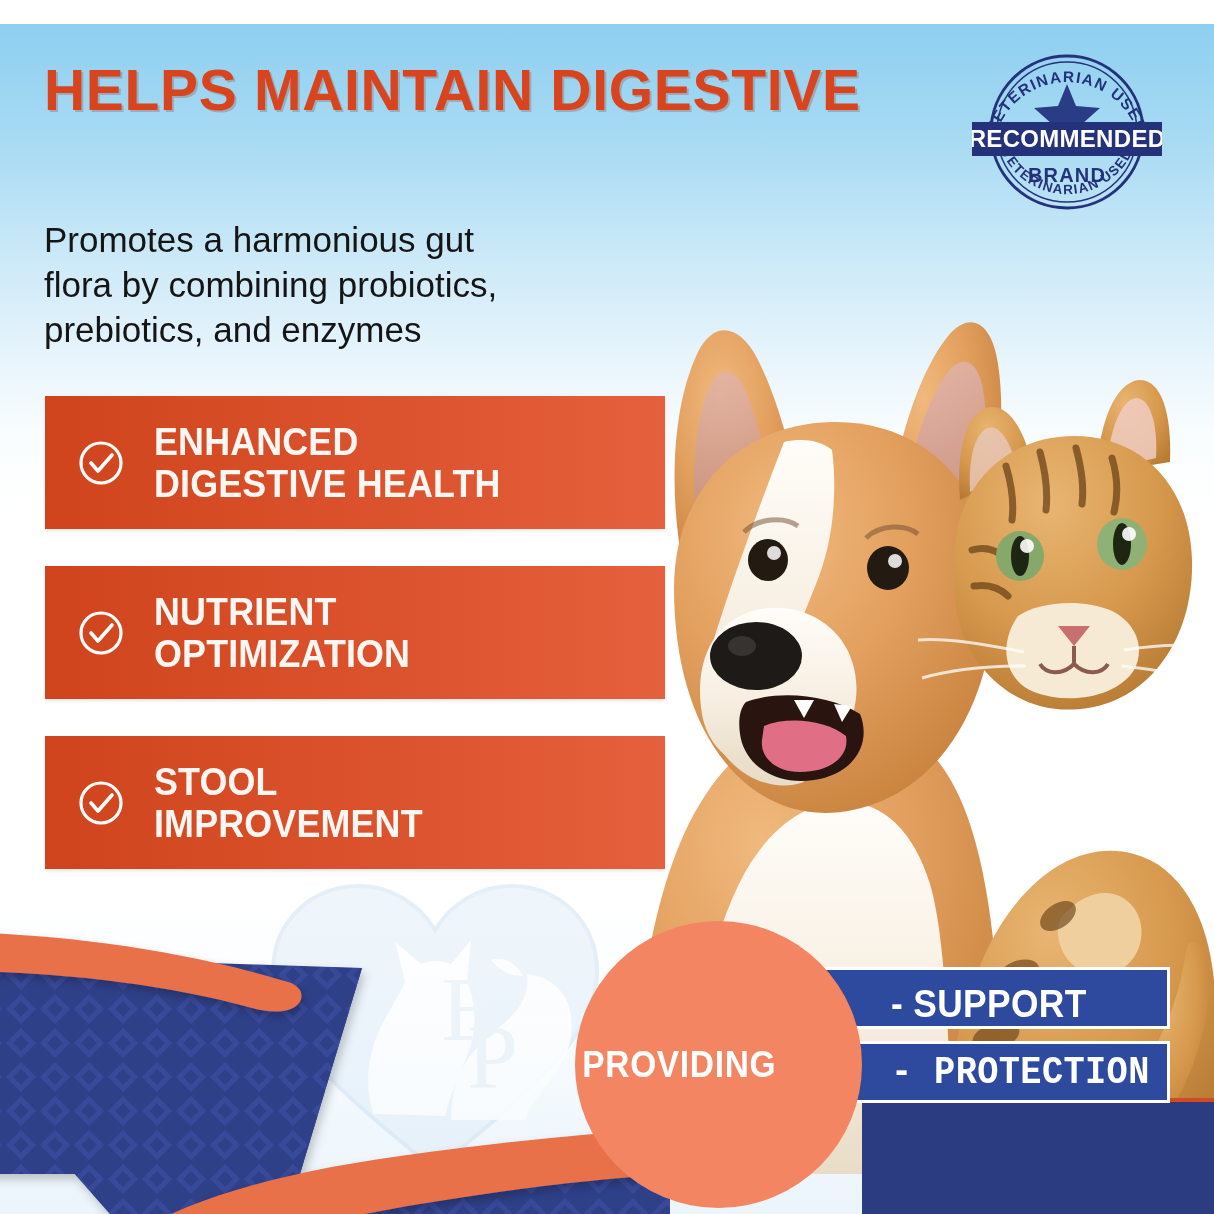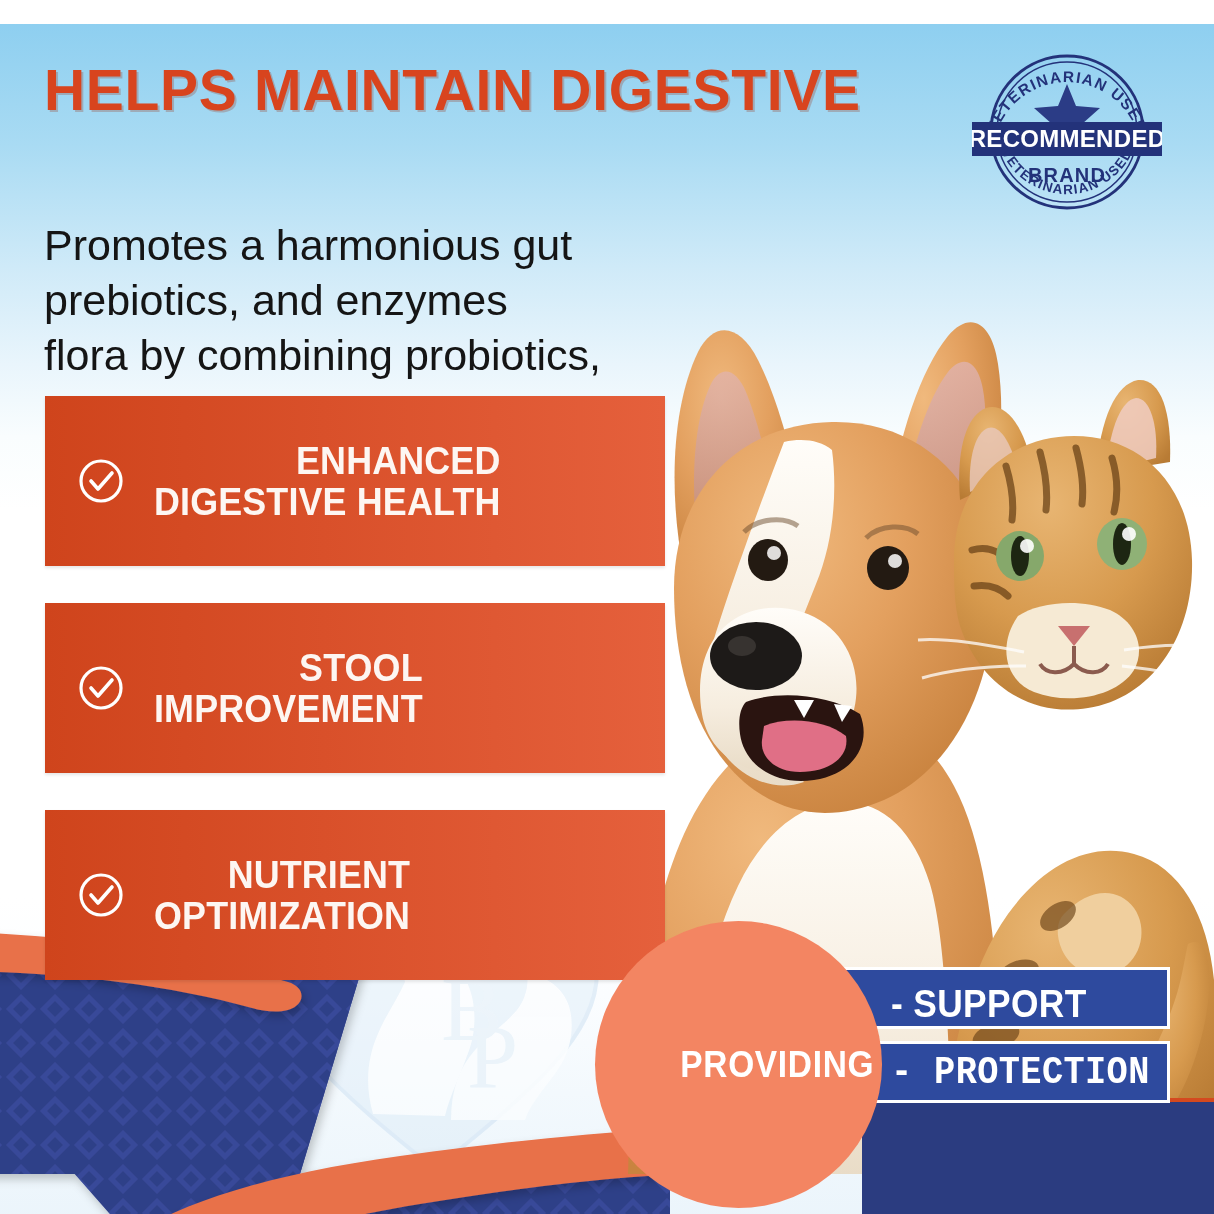--- a/index.html
+++ b/index.html
@@ -81,21 +81,21 @@
     text-shadow:2px 2px 0 rgba(150,40,10,.25);
     z-index:8;
   }
   .headline div{ white-space:nowrap; }
 
   
   .subtitle{
     position:absolute;
     left:44px; top:194px;
     width:560px;
-    font-size:43px;
+    font-size:35px;
     line-height:1.28;
     font-weight:500;
     color:#151515;
     z-index:8;
   }
 
   
   .badge{
     position:absolute;
     left:972px; top:24px;
@@ -105,27 +105,26 @@
 
   
   .bars{
     position:absolute;
     left:45px; top:372px;
     width:620px;
     z-index:6;
   }
   .bar{
     position:relative;
-    height:170px;
+    height:133px;
     margin-bottom:37px;
     background:linear-gradient(to right,#cf441c 0%,#d9502a 45%,#e5603c 100%);
     display:flex;
     align-items:center;
     box-shadow:0 2px 3px rgba(0,0,0,.10);
-    text-align:right;
   }
   .bar .check{
     flex:0 0 auto;
     margin-left:32px;
     width:48px; height:48px;
   }
   .bar .blabel{
     margin-left:29px;
     color:#fdf6f2;
     font-size:39px;
@@ -135,27 +134,27 @@
     text-transform:uppercase;
     font-stretch:condensed;
     transform:scaleX(.92);
     transform-origin:left center;
     white-space:nowrap;
   }
 
   
   .providing{
     position:absolute;
-    left:595px; top:897px;
+    left:575px; top:897px;
     width:287px; height:287px;
     border-radius:50%;
     background:#f38562;
     display:flex;
     align-items:center;
-    justify-content:flex-end;
+    justify-content:flex-start;
     z-index:12;
   }
   .providing span{
     color:#ffffff;
     font-size:36px;
     font-weight:900;
     letter-spacing:.02em;
     text-transform:uppercase;
     font-stretch:condensed;
     transform:scaleX(.93);
@@ -394,22 +393,22 @@
 
   <div class="navy-panel-line"></div>
   <div class="navy-panel"></div>
 
   <div class="headline">
     <div>HELPS MAINTAIN DIGESTIVE</div>
   </div>
 
   <div class="subtitle">
     <div>Promotes a harmonious gut</div>
+    <div>flora by combining probiotics,</div>
     <div>prebiotics, and enzymes</div>
-    <div>flora by combining probiotics,</div>
   </div>
 
   <svg class="badge" viewBox="0 0 190 166">
     <defs>
       <path id="arcTop" d="M 22 96 A 74 74 0 0 1 168 96"></path>
       <path id="arcBottom" d="M 24 86 A 72 72 0 0 0 166 86"></path>
     </defs>
 
     <circle cx="95" cy="84" r="76" fill="none" stroke="#23327a" stroke-width="3"></circle>
     <circle cx="95" cy="84" r="70" fill="none" stroke="#23327a" stroke-width="1.5"></circle>
@@ -442,33 +441,33 @@
         <div>DIGESTIVE HEALTH</div>
       </div>
     </div>
 
     <div class="bar">
       <svg class="check" viewBox="0 0 48 48">
         <circle cx="24" cy="24" r="20" fill="none" stroke="#ffffff" stroke-width="3.2"></circle>
         <path d="M14 24 L21 32 L35 16" fill="none" stroke="#ffffff" stroke-width="3.6" stroke-linecap="round" stroke-linejoin="round"></path>
       </svg>
       <div class="blabel">
-        <div>STOOL</div>
-        <div>IMPROVEMENT</div>
+        <div>NUTRIENT</div>
+        <div>OPTIMIZATION</div>
       </div>
     </div>
 
     <div class="bar">
       <svg class="check" viewBox="0 0 48 48">
         <circle cx="24" cy="24" r="20" fill="none" stroke="#ffffff" stroke-width="3.2"></circle>
         <path d="M14 24 L21 32 L35 16" fill="none" stroke="#ffffff" stroke-width="3.6" stroke-linecap="round" stroke-linejoin="round"></path>
       </svg>
       <div class="blabel">
-        <div>NUTRIENT</div>
-        <div>OPTIMIZATION</div>
+        <div>STOOL</div>
+        <div>IMPROVEMENT</div>
       </div>
     </div>
 
   </div>
 
   <div class="benefits">
     <div class="benefit b2">
       <span>- SUPPORT</span>
     </div>
     <div class="benefit b3">

